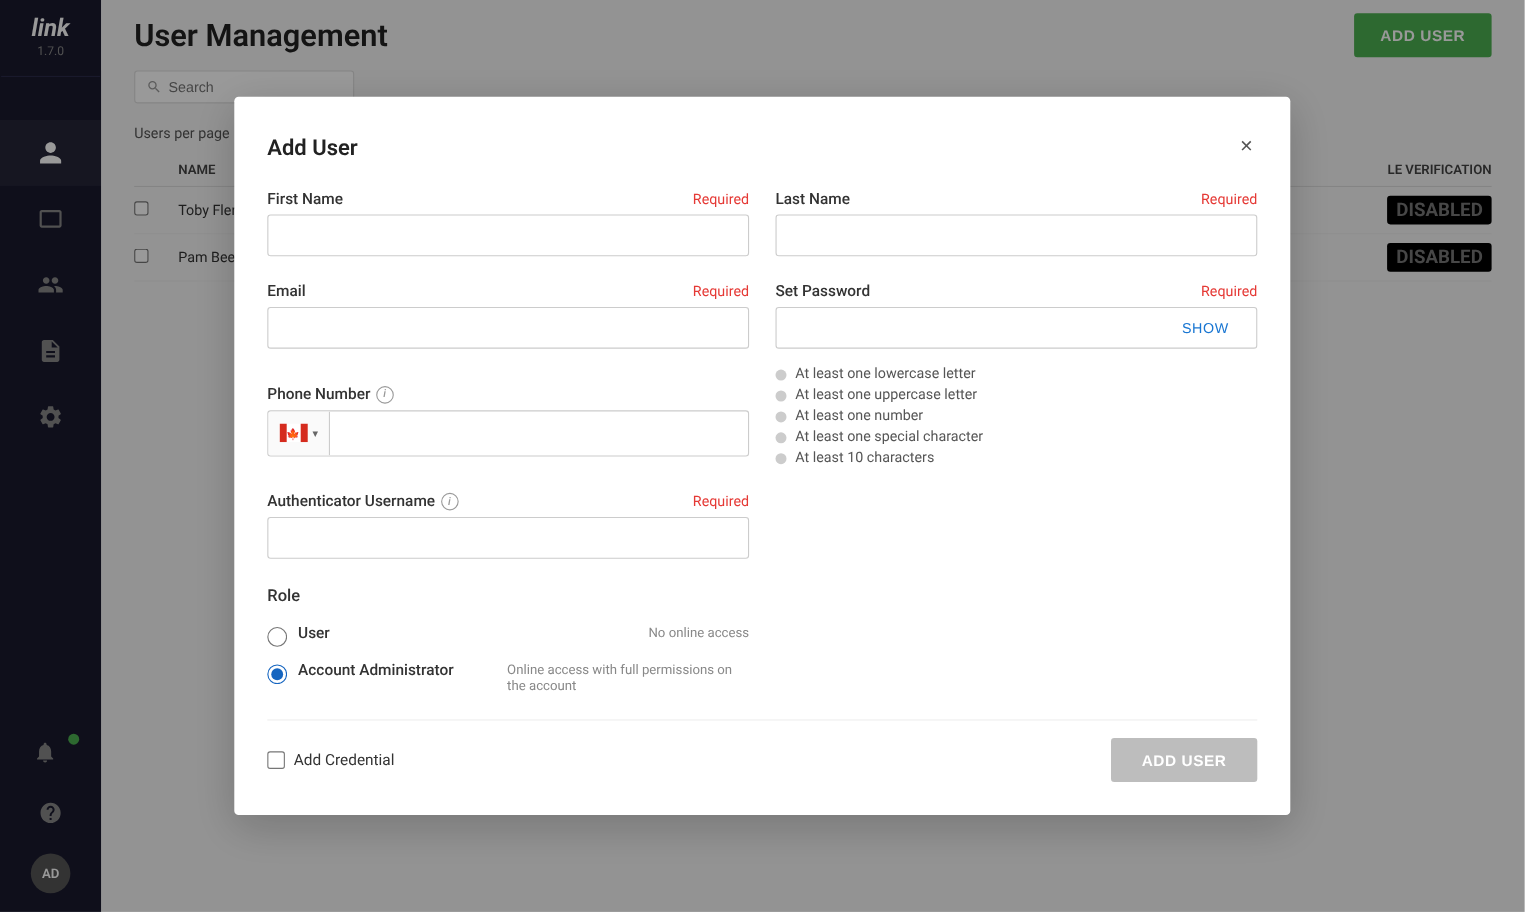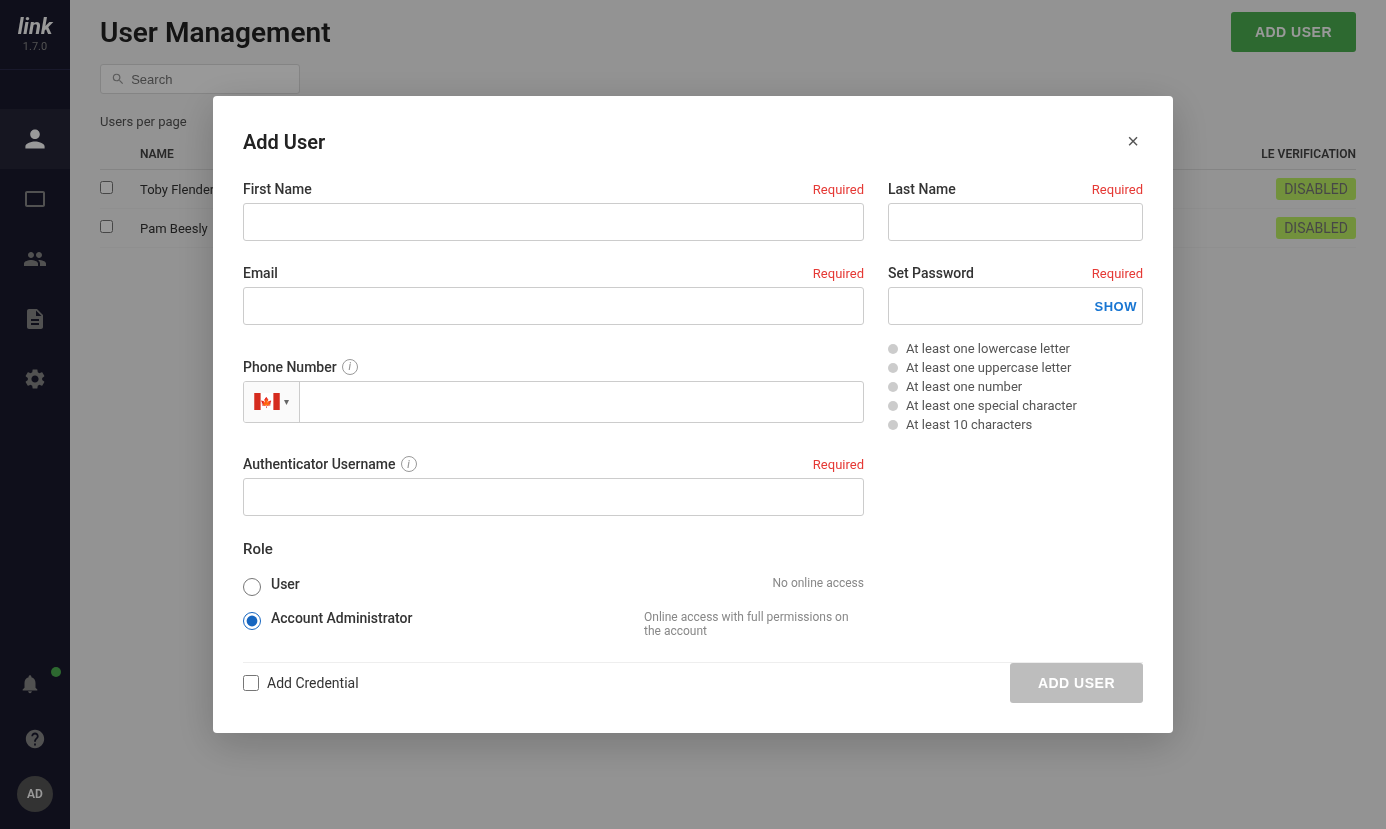--- a/index.html
+++ b/index.html
@@ -1,20 +1,20 @@
 <!DOCTYPE html>
 <html><head>
   <meta charset="utf-8">
   <style>
     * { box-sizing: border-box; margin: 0; padding: 0; }
     body { font-family: -apple-system, BlinkMacSystemFont, 'Segoe UI', Roboto, sans-serif; background: #f0f0f0; display: flex; height: 829px; overflow: hidden; }
 
     
     .sidebar {
-      width: 70px;
+      width: 92px;
       background: #1a1a2e;
       display: flex;
       flex-direction: column;
       align-items: center;
       padding: 0;
       flex-shrink: 0;
       height: 829px;
       gap: 29px;
     }
     .sidebar-logo {
@@ -170,24 +170,24 @@
     .table-row {
       display: grid;
       grid-template-columns: 40px 200px 200px auto 120px;
       padding: 8px 0;
       border-bottom: 1px solid #eee;
       align-items: center;
       font-size: 13px;
       color: #333;
     }
     .verification-badge {
-      background: #bef264;
+      background: #000000;
       color: #777;
-      font-size: 14px;
-      font-weight: 400;
+      font-size: 17px;
+      font-weight: 700;
       padding: 3px 8px;
       border-radius: 3px;
       display: inline-block;
     }
 
     
     .overlay {
       position: fixed;
       top: 0; left: 0; right: 0; bottom: 0;
       background: rgba(0,0,0,0.4);
@@ -220,21 +220,21 @@
     .modal-close {
       background: none;
       border: none;
       cursor: pointer;
       font-size: 20px;
       color: #555;
       padding: 4px;
     }
     .modal-body {
       display: grid;
-      grid-template-columns: 1fr;
+      grid-template-columns: 1fr 1fr;
       gap: 24px;
     }
     .form-group {
       display: flex;
       flex-direction: column;
       gap: 6px;
     }
     .form-label-row {
       display: flex;
       justify-content: space-between;
@@ -354,28 +354,28 @@
     .password-input-wrapper input {
       width: 100%;
       border: 1px solid #ccc;
       border-radius: 3px;
       padding: 10px 60px 10px 12px;
       font-size: 14px;
       outline: none;
     }
     .show-btn {
       position: absolute;
-      right: 6px;
+      right: 26px;
       top: 50%;
       transform: translateY(-50%);
       background: none;
       border: none;
       color: #1976d2;
       font-size: 13px;
-      font-weight: 700;
+      font-weight: 400;
       cursor: pointer;
       letter-spacing: 0.5px;
     }
     .password-rules {
       margin-top: 10px;
       display: flex;
       flex-direction: column;
       gap: 4px;
     }
     .password-rule {
@@ -392,20 +392,21 @@
       background: #ccc;
       flex-shrink: 0;
     }
 
     
     .modal-footer {
       display: flex;
       align-items: center;
       justify-content: space-between;
       margin-top: 24px;
+      padding-top: 16px;
       border-top: 1px solid #eee;
     }
     .add-credential-row {
       display: flex;
       align-items: center;
       gap: 8px;
     }
     .add-credential-checkbox {
       width: 16px;
       height: 16px;

